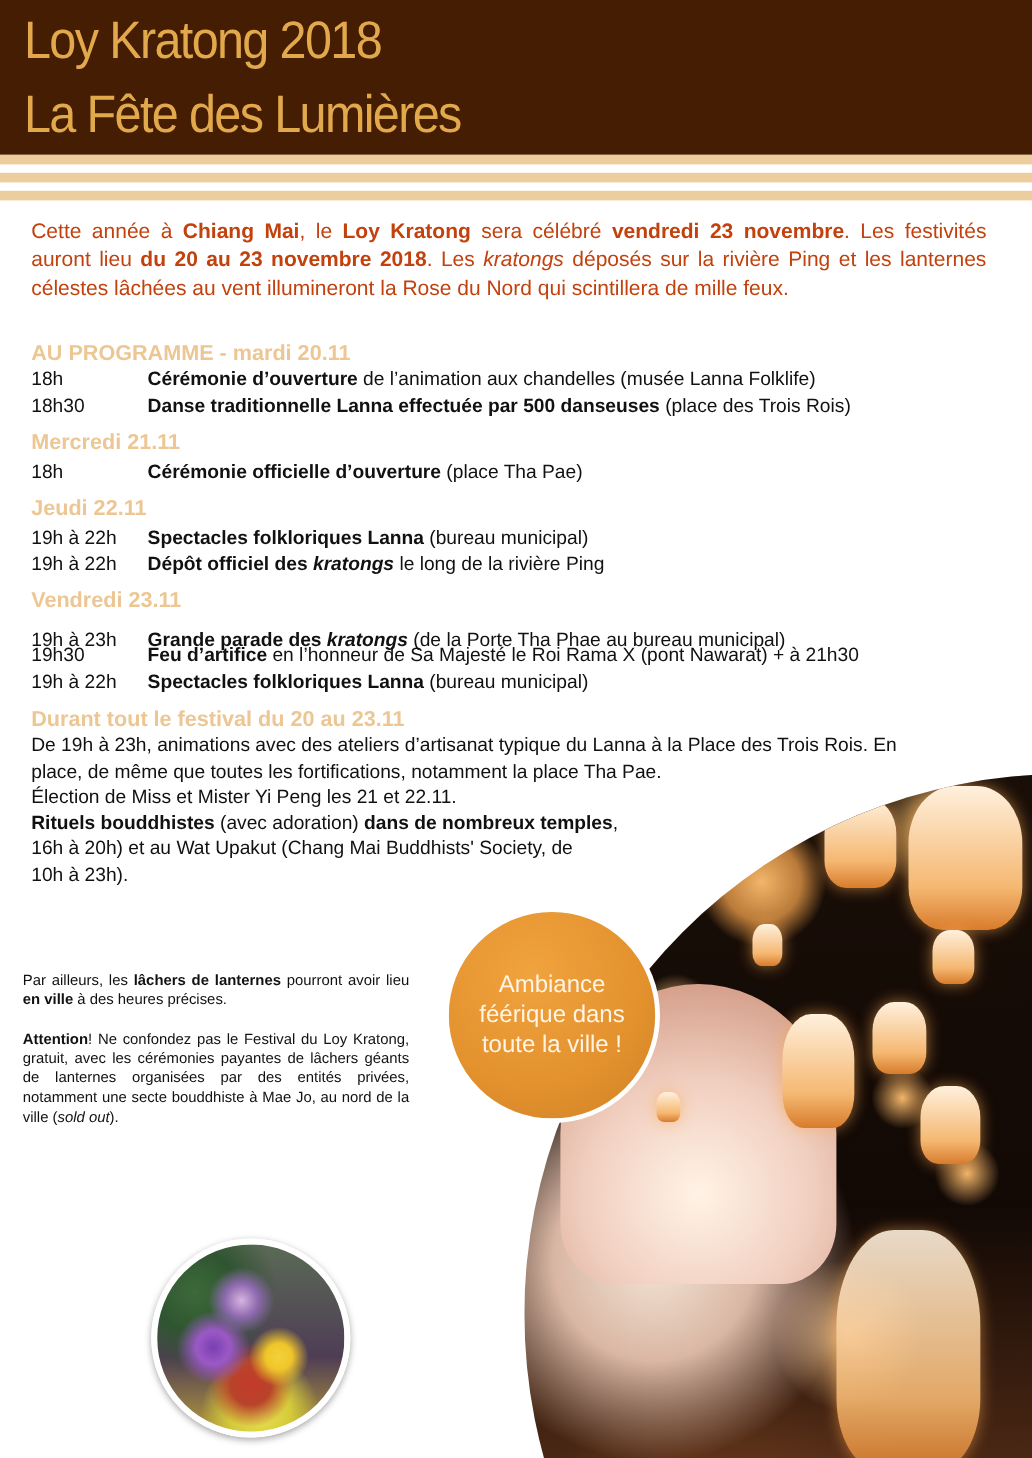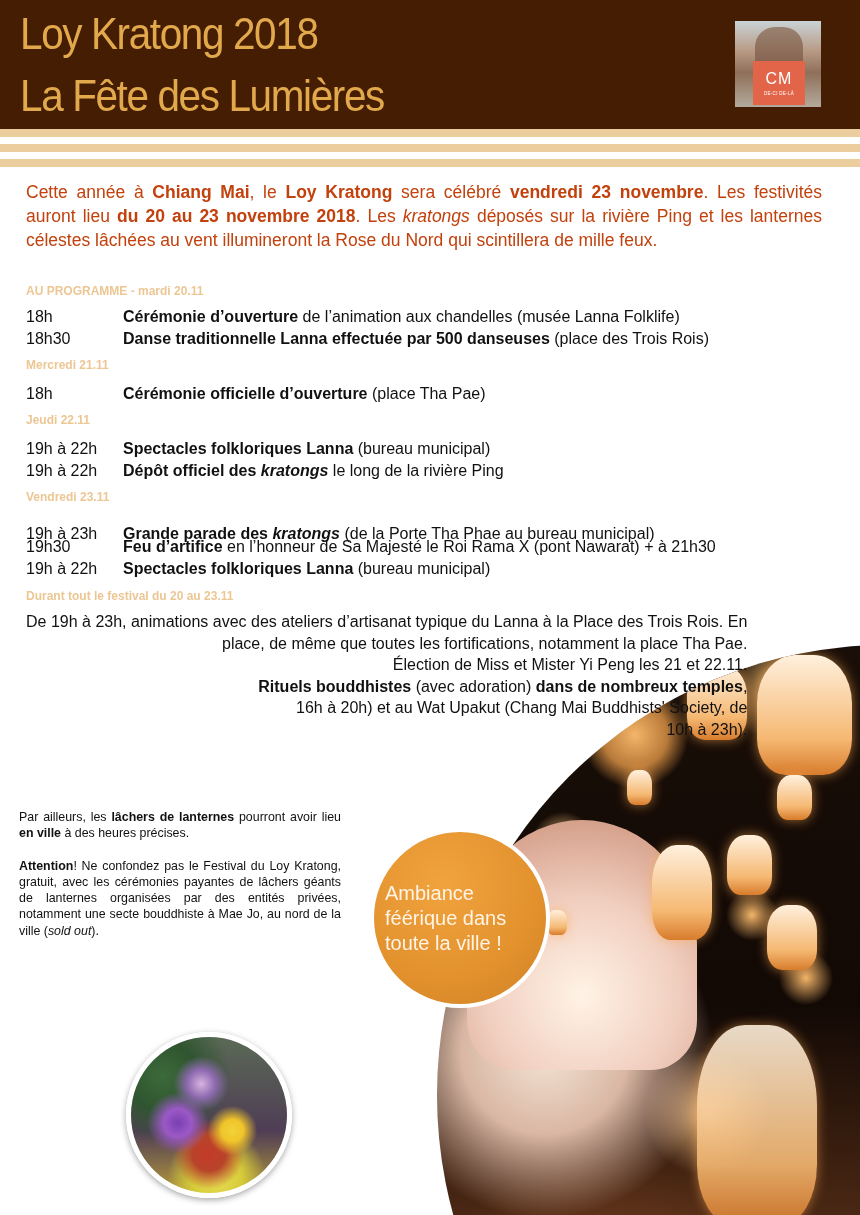--- a/index.html
+++ b/index.html
@@ -19,76 +19,69 @@
     display: flex; flex-direction: column; align-items: center; justify-content: center; color: #fff; }
   .logo .badge .cm { font-size: 16px; letter-spacing: 1px; line-height: 1; }
   .logo .badge .sub { font-size: 4.5px; margin-top: 4px; letter-spacing: .3px; }
 
   .stripe { position: absolute; left: 0; width: 860px; height: 8px; background: #ecce9e; }
   .s1 { top: 129px; } .s2 { top: 144px; } .s3 { top: 159px; }
 
   .intro { position: absolute; left: 26px; top: 180px; width: 796px; font-size: 17.5px; line-height: 24px; text-align: justify; color: #c2410c; }
   .intro b { font-weight: bold; }
 
-  .section-title { position: absolute; left: 26px; color: #ecc693; font-size: 12px; font-weight: bold; }
+  .section-title { position: absolute; left: 26px; color: #ecc693; font-size: 18px; font-weight: bold; }
   .row { position: absolute; left: 26px; font-size: 16px; line-height: 20px; color: #111; white-space: nowrap; }
   .row .time { display: inline-block; width: 97px; }
   .row .desc b { font-weight: bold; }
 
   .festival { position: absolute; left: 26px; top: 611px; font-size: 16px; line-height: 21.6px; color: #111; }
-  .festival p { margin: 0; text-align: right; }
+  .festival p { margin: 0; }
 
   .attention { position: absolute; left: 19px; top: 809px; width: 322px; font-size: 12.4px; line-height: 16.3px; text-align: justify; color: #111; }
   .attention p + p { margin-top: 16px; }
 
   .lantern-circle { position: absolute; left: 437px; top: 645px; width: 900px; height: 900px; border-radius: 50%; overflow: hidden;
     background:
       radial-gradient(circle at 12% 45%, rgba(255,240,225,.95) 0, rgba(236,200,180,.9) 9%, rgba(180,110,70,0) 18%),
       radial-gradient(circle at 22% 10%, rgba(255,190,110,.95) 0, rgba(255,170,80,.7) 3%, rgba(0,0,0,0) 5%),
       radial-gradient(circle at 38% 5%, rgba(255,200,120,.9) 0, rgba(0,0,0,0) 5%),
       radial-gradient(circle at 14% 22%, rgba(255,200,130,.95) 0, rgba(0,0,0,0) 3%),
       radial-gradient(circle at 35% 30%, rgba(255,190,110,.95) 0, rgba(0,0,0,0) 3%),
       radial-gradient(circle at 41% 37%, rgba(255,190,110,.95) 0, rgba(0,0,0,0) 3.5%),
       radial-gradient(circle at 30% 52%, rgba(250,200,140,.9) 0, rgba(0,0,0,0) 8%),
       radial-gradient(circle at 20% 78%, rgba(150,80,40,.8) 0, rgba(0,0,0,0) 20%),
       linear-gradient(180deg, #1a0f08 0%, #120905 40%, #5a3018 70%, #2a150a 100%); }
   .lantern-circle .lantern { position: absolute; border-radius: 40% 40% 30% 30%;
     background: linear-gradient(180deg, #fff0dd, #f5b872 70%, #d87c2c); box-shadow: 0 0 12px rgba(255,170,80,.6); }
   .lantern-circle .big { position: absolute; left: 30px; top: 175px; width: 230px; height: 250px; border-radius: 50% 50% 20% 20%;
     background: radial-gradient(circle at 50% 70%, #fff3e6 0, #f1cfc0 45%, #c98c74 100%); }
 
-  .bubble { position: absolute; left: 370px; top: 828px; width: 180px; height: 180px; border-radius: 50%;
+  .bubble { position: absolute; left: 370px; top: 756px; width: 180px; height: 180px; border-radius: 50%;
     background: radial-gradient(circle at 40% 30%, #f1a33e, #e2912d 60%, #cf8125); border: 4px solid #ffffff;
-    display: flex; align-items: center; justify-content: center; text-align: left; }
+    display: flex; align-items: center; justify-content: center; text-align: center; }
   .bubble span { color: #fff4e6; font-size: 20px; line-height: 25px; width: 150px; display: block; }
 
   .kratong { position: absolute; left: 126px; top: 1032px; width: 166px; height: 166px; border-radius: 50%; border: 5px solid #fff;
     box-shadow: 0 2px 6px rgba(0,0,0,.35); overflow: hidden;
     background:
       radial-gradient(circle at 45% 30%, #d8b3e0 0, #8e6ab0 10%, rgba(0,0,0,0) 20%),
       radial-gradient(circle at 30% 55%, #7a3fb0 0, #9b59c6 10%, rgba(0,0,0,0) 22%),
       radial-gradient(circle at 65% 60%, #f2d23a 0, #f0c52a 8%, rgba(0,0,0,0) 18%),
       radial-gradient(circle at 50% 75%, #c43a2a 0, #b8442a 12%, rgba(0,0,0,0) 25%),
       radial-gradient(circle at 55% 90%, #e8df55 0, #d6cc3a 15%, rgba(0,0,0,0) 30%),
       radial-gradient(circle at 20% 25%, #3c6a3a 0, #2f5530 20%, rgba(0,0,0,0) 40%),
       linear-gradient(180deg, #5a6a55, #4f3d55 60%, #b49a3a); }
 </style>
 </head>
 <body>
 
 <div class="header">
   <div class="title-line title-1">Loy Kratong 2018</div>
   <div class="title-line title-2">La Fête des Lumières</div>
-  <div class="logo">
-    <div class="temple"></div>
-    <div class="badge">
-      <span class="cm">CM</span>
-      <span class="sub">DE-CI DE-LÀ</span>
-    </div>
-  </div>
 </div>
 <div class="stripe s1"></div>
 <div class="stripe s2"></div>
 <div class="stripe s3"></div>
 
 <div class="intro">
   <span>Cette année à </span><b>Chiang Mai</b><span>, le </span><b>Loy Kratong</b><span> sera célébré </span><b>vendredi 23 novembre</b><span>. Les festivités auront lieu </span><b>du 20 au 23 novembre 2018</b><span>. Les </span><i>kratongs</i><span> déposés sur la rivière Ping et les lanternes célestes lâchées au vent illumineront la Rose du Nord qui scintillera de mille feux.</span>
 </div>
 
 <div class="section-title" style="top:284px;">AU PROGRAMME - mardi 20.11</div>

